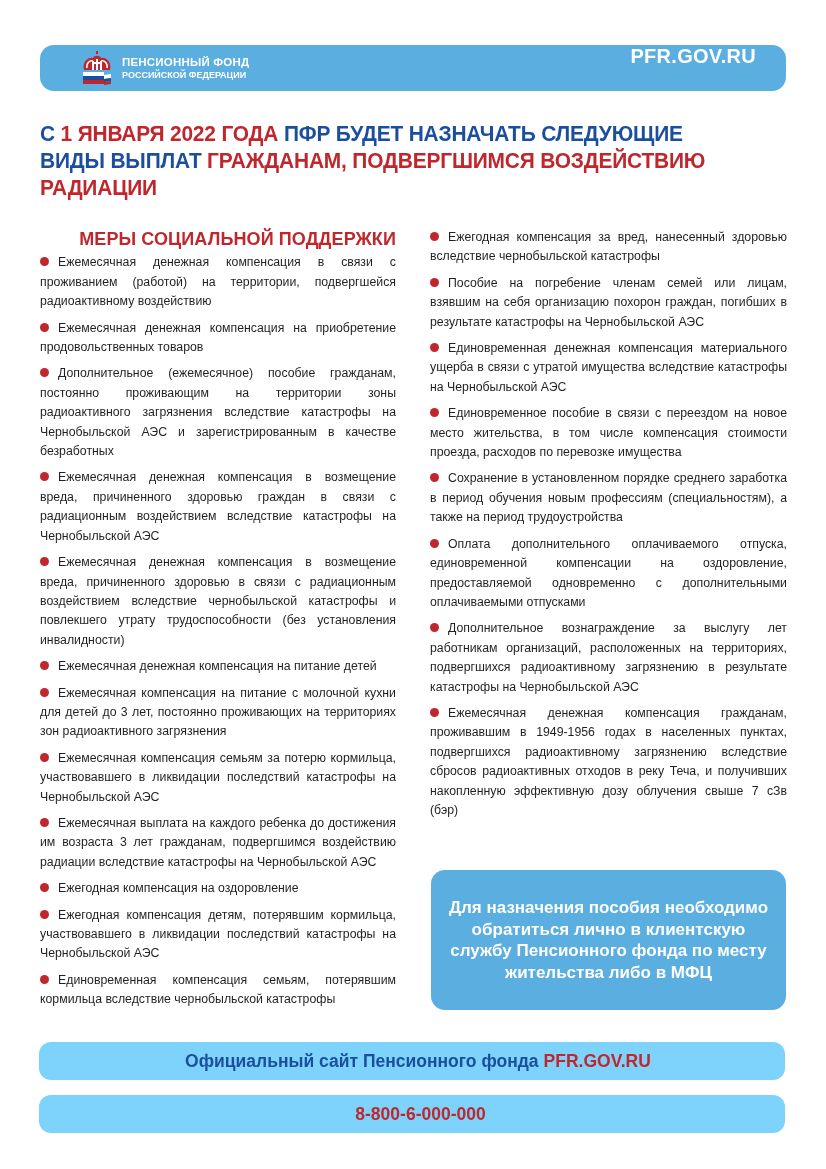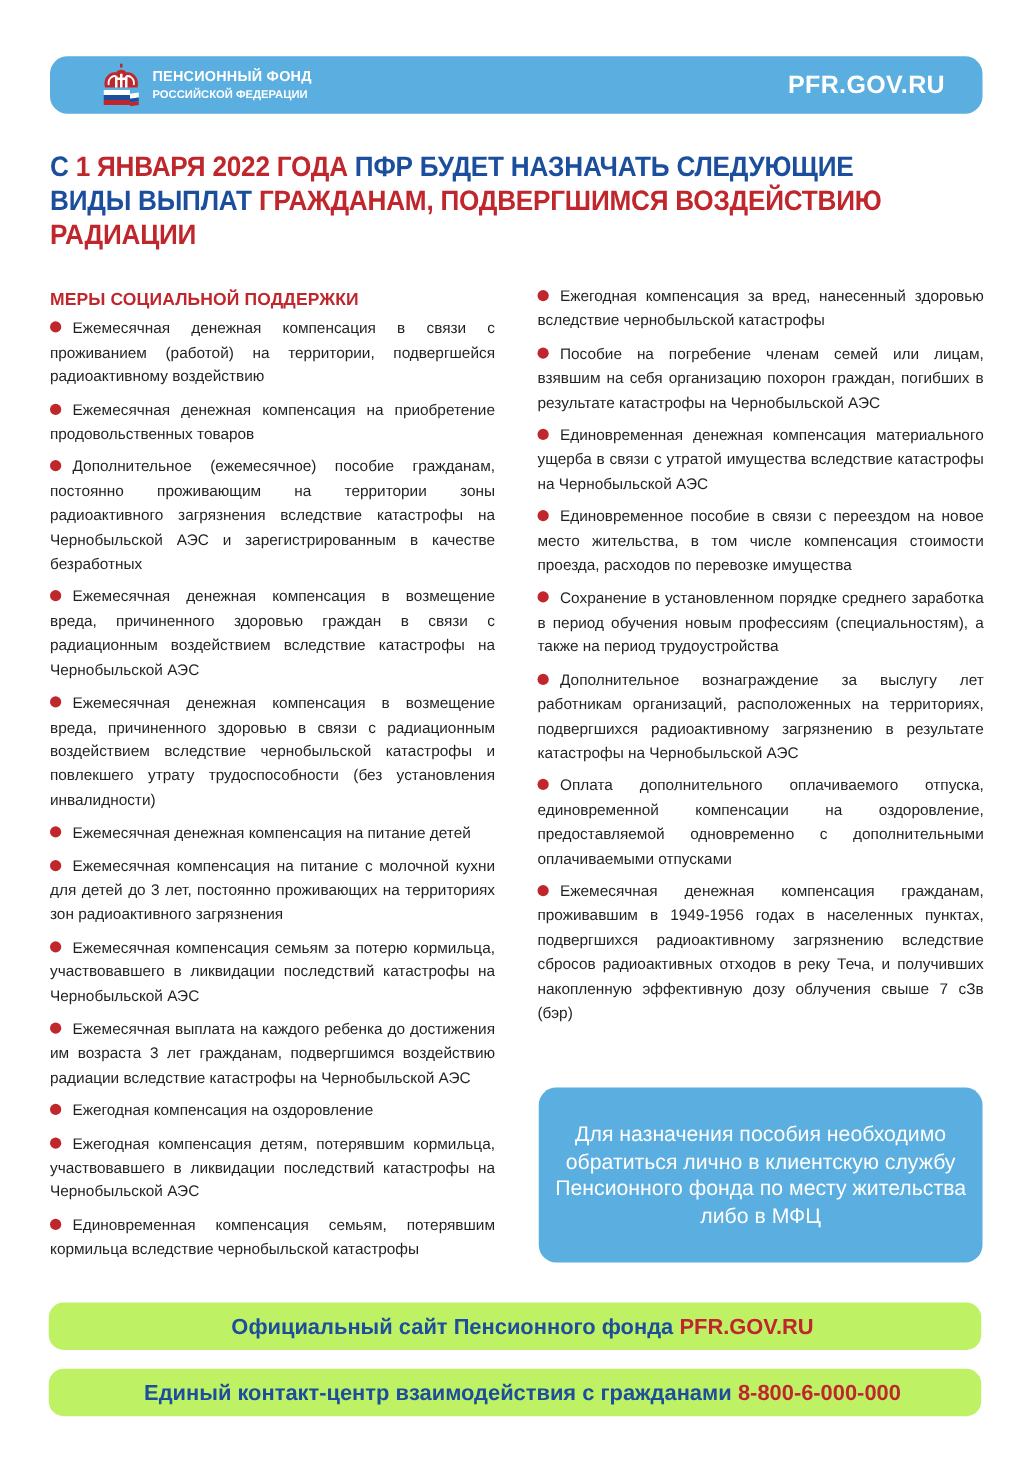--- a/index.html
+++ b/index.html
@@ -2,21 +2,21 @@
 <html><head>
   <meta charset="utf-8">
   <style>
     * { box-sizing: border-box; margin: 0; padding: 0; }
     html, body { width: 826px; height: 1169px; background: #ffffff; overflow: hidden; }
     body { font-family: "Liberation Sans", sans-serif; color: #231f20; position: relative; }
 
     .header-bar {
       position: absolute; left: 40px; top: 45px; width: 746px; height: 46px;
       background: #5aaee0; border-radius: 14px;
-      display: flex; align-items: center; justify-content: space-between;
+      display: flex; justify-content: space-between;
       padding: 0 30px 0 40px;
     }
     .brand { display: flex; align-items: center; gap: 8px; }
     .logo { width: 34px; height: 36px; position: relative; }
     .brand-text { color: #fff; font-weight: bold; line-height: 1.2; }
     .brand-line1 { font-size: 11.5px; letter-spacing: 0.2px; }
     .brand-line2 { font-size: 9px; }
     .site-url { color: #fff; font-weight: bold; font-size: 20px; letter-spacing: 0.3px; }
 
     .title {
@@ -24,35 +24,35 @@
       font-family: "Liberation Sans", sans-serif; font-weight: bold;
       font-size: 22.5px; line-height: 27px; color: #1b4e9c;
       transform: scaleX(0.93); transform-origin: left top;
       letter-spacing: -0.2px;
     }
     .title .red { color: #c0272d; }
 
     .col { position: absolute; top: 230px; font-size: 12.3px; line-height: 19.4px; color: #231f20; }
     .col-left { left: 40px; width: 356px; }
     .col-right { left: 430px; width: 357px; top: 228px; }
-    .section-heading { color: #c0272d; font-weight: bold; font-size: 14px; margin-bottom: 4px; letter-spacing: 0.1px; }
+    .section-heading { color: #c0272d; font-weight: bold; font-size: 18px; margin-bottom: 4px; letter-spacing: 0.1px; text-align: right; }
     .item { text-align: justify; margin-bottom: 7px; }
     .bullet { display: inline-block; width: 9px; height: 9px; border-radius: 50%; background: #c0272d; margin: 0 9px 0 0; vertical-align: 0px; }
 
     .cta-box {
       position: absolute; left: 431px; top: 870px; width: 355px; height: 140px;
       background: #5aaee0; border-radius: 14px; color: #fff;
-      font-weight: normal; font-size: 17px; line-height: 21.5px;
+      font-weight: bold; font-size: 17px; line-height: 21.5px;
       text-align: center; display: flex; align-items: center; justify-content: flex-end;
       padding: 0 10px;
     }
 
     .footer-bar {
       position: absolute; left: 39px; width: 746px; height: 38px;
-      background: #bef264; border-radius: 12px;
+      background: #7dd3fc; border-radius: 12px;
       display: flex; align-items: center; justify-content: center;
       font-weight: bold; font-size: 17.5px; color: #1b4e9c; padding-left: 12px;
     }
     .footer-bar .red { color: #c0272d; margin-left: 5px; }
     .footer-1 { top: 1042px; }
     .footer-2 { top: 1095px; }
   </style>
 </head>
 <body>
 
@@ -102,29 +102,28 @@
   <div class="item"><span class="bullet"></span><span>Ежегодная компенсация детям, потерявшим кормильца, участвовавшего в ликвидации последствий катастрофы на Чернобыльской АЭС</span></div>
   <div class="item"><span class="bullet"></span><span>Единовременная компенсация семьям, потерявшим кормильца вследствие чернобыльской катастрофы</span></div>
 </div>
 
 <div class="col col-right">
   <div class="item"><span class="bullet"></span><span>Ежегодная компенсация за вред, нанесенный здоровью вследствие чернобыльской катастрофы</span></div>
   <div class="item"><span class="bullet"></span><span>Пособие на погребение членам семей или лицам, взявшим на себя организацию похорон граждан, погибших в результате катастрофы на Чернобыльской АЭС</span></div>
   <div class="item"><span class="bullet"></span><span>Единовременная денежная компенсация материального ущерба в связи с утратой имущества вследствие катастрофы на Чернобыльской АЭС</span></div>
   <div class="item"><span class="bullet"></span><span>Единовременное пособие в связи с переездом на новое место жительства, в том числе компенсация стоимости проезда, расходов по перевозке имущества</span></div>
   <div class="item"><span class="bullet"></span><span>Сохранение в установленном порядке среднего заработка в период обучения новым профессиям (специальностям), а также на период трудоустройства</span></div>
+  <div class="item"><span class="bullet"></span><span>Оплата дополнительного оплачиваемого отпуска, единовременной компенсации на оздоровление, предоставляемой одновременно с дополнительными оплачиваемыми отпусками</span></div>
   <div class="item"><span class="bullet"></span><span>Дополнительное вознаграждение за выслугу лет работникам организаций, расположенных на территориях, подвергшихся радиоактивному загрязнению в результате катастрофы на Чернобыльской АЭС</span></div>
-  <div class="item"><span class="bullet"></span><span>Оплата дополнительного оплачиваемого отпуска, единовременной компенсации на оздоровление, предоставляемой одновременно с дополнительными оплачиваемыми отпусками</span></div>
   <div class="item"><span class="bullet"></span><span>Ежемесячная денежная компенсация гражданам, проживавшим в 1949-1956 годах в населенных пунктах, подвергшихся радиоактивному загрязнению вследствие сбросов радиоактивных отходов в реку Теча, и получивших накопленную эффективную дозу облучения свыше 7 сЗв (бэр)</span></div>
 </div>
 
 <div class="cta-box">
   <span>Для назначения пособия необходимо обратиться лично в клиентскую службу Пенсионного фонда по месту жительства либо в МФЦ</span>
 </div>
 
 <div class="footer-bar footer-1">
   <span>Официальный сайт Пенсионного фонда</span>
   <span class="red">PFR.GOV.RU</span>
 </div>
 <div class="footer-bar footer-2">
-  <span>Единый контакт-центр взаимодействия с гражданами</span>
   <span class="red">8-800-6-000-000</span>
 </div>
 
 </body></html>

